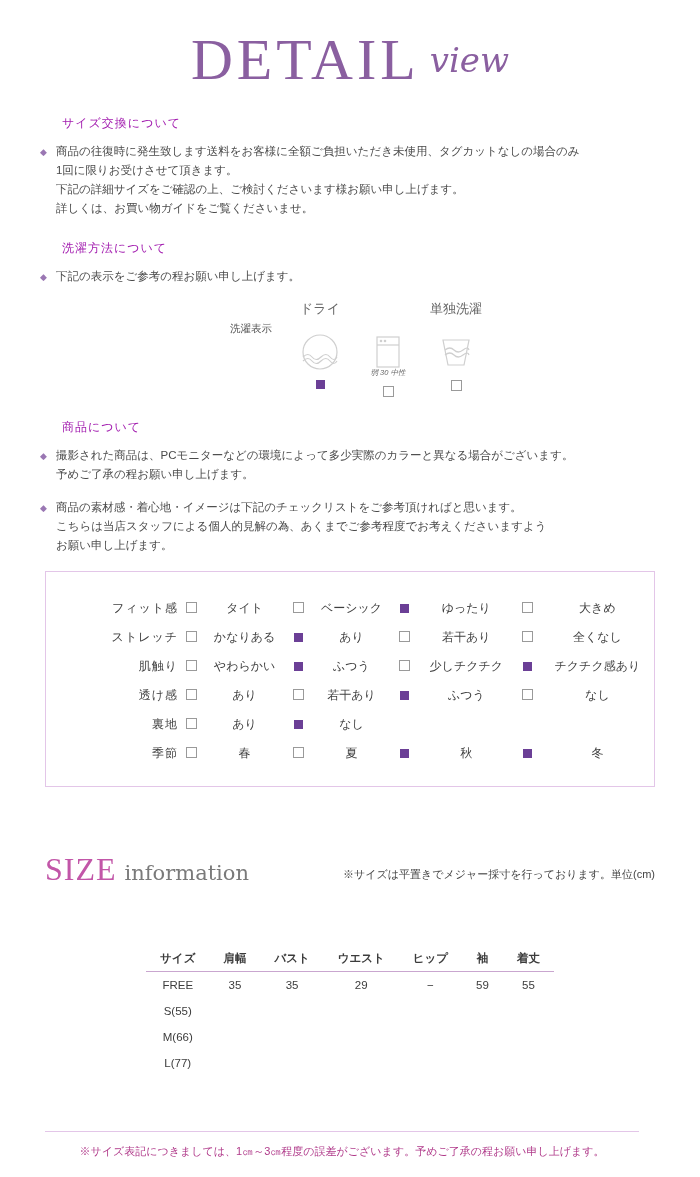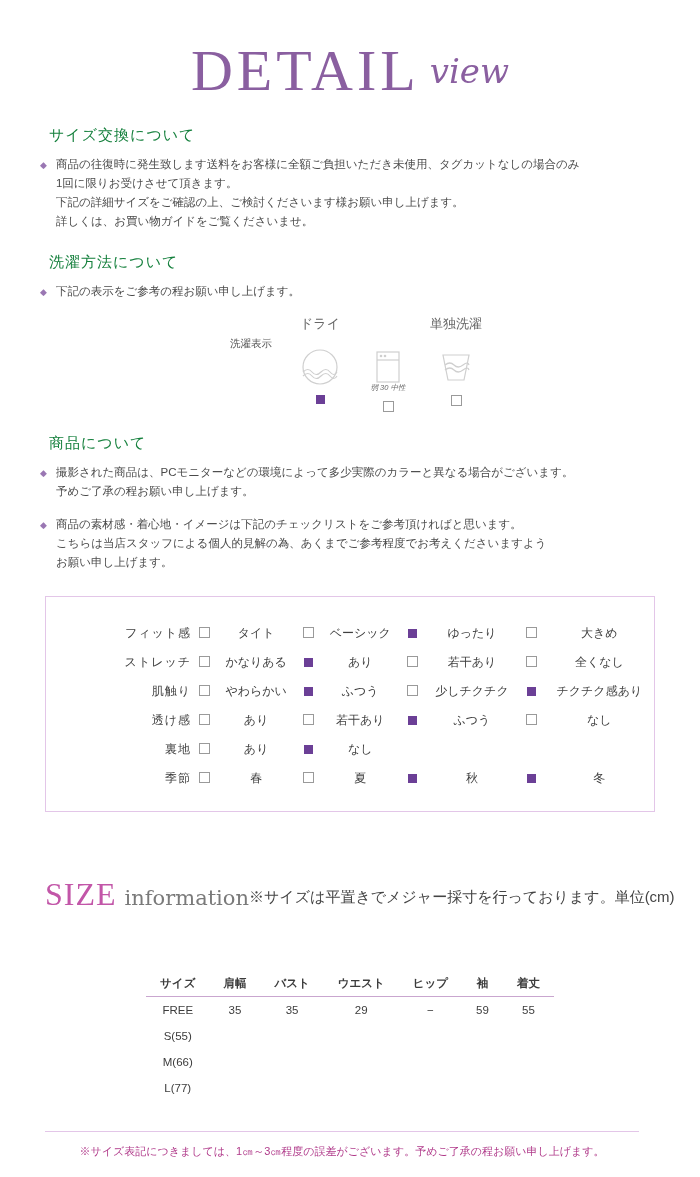--- a/index.html
+++ b/index.html
@@ -12,21 +12,21 @@
     background: #ffffff;
     font-family: "Liberation Sans", sans-serif;
     color: #333333;
     position: relative;
     overflow: hidden;
   }
 
   
   .detail-header {
     text-align: center;
-    padding-top: 37px;
+    padding-top: 26px;
     white-space: nowrap;
   }
   .detail-header .big {
     font-family: "Liberation Serif", serif;
     font-size: 58px;
     letter-spacing: 4px;
     color: #8a5fa0;
     font-weight: normal;
     vertical-align: middle;
   }
@@ -38,24 +38,24 @@
     vertical-align: middle;
     margin-left: 10px;
   }
 
   
   .section {
     margin: 0 0 0 0;
     padding: 0 40px;
   }
   .sec-title {
-    font-size: 15px;
-    color: #15803d;
+    font-size: 12px;
+    color: #a21caf;
     letter-spacing: 1px;
-    margin: 22px 0 10px 9px;
+    margin: 22px 0 10px 22px;
     font-weight: normal;
   }
   .bullet-row {
     display: flex;
     align-items: flex-start;
     margin-bottom: 9px;
   }
   .bullet {
     color: #9a77b3;
     font-size: 9px;
@@ -118,23 +118,23 @@
     display: inline-block;
   }
   .box-f {
     width: 9px; height: 9px;
     background: #6b3f96;
     display: inline-block;
   }
 
   
   .checklist {
-    margin: 24px 45px 0 45px;
+    margin: 16px 45px 0 45px;
     border: 1px solid #e3c6e8;
-    padding: 22px 0 18px 13px;
+    padding: 22px 0 18px 0;
     box-sizing: border-box;
   }
   table.cl {
     width: 100%;
     border-collapse: collapse;
   }
   table.cl td {
     font-size: 12px;
     color: #3f3f3f;
     padding: 6px 0;
@@ -170,21 +170,21 @@
     color: #c256a8;
     letter-spacing: 1px;
   }
   .size-head .size-info {
     font-family: "DejaVu Serif", serif;
     font-size: 21px;
     color: #7a7a7a;
     margin-left: 8px;
   }
   .size-note {
-    font-size: 15px;
+    font-size: 11px;
     color: #444;
     padding-bottom: 6px;
     white-space: nowrap;
   }
 
   
   .size-table-wrap {
     margin-top: 58px;
     display: flex;
     justify-content: center;

